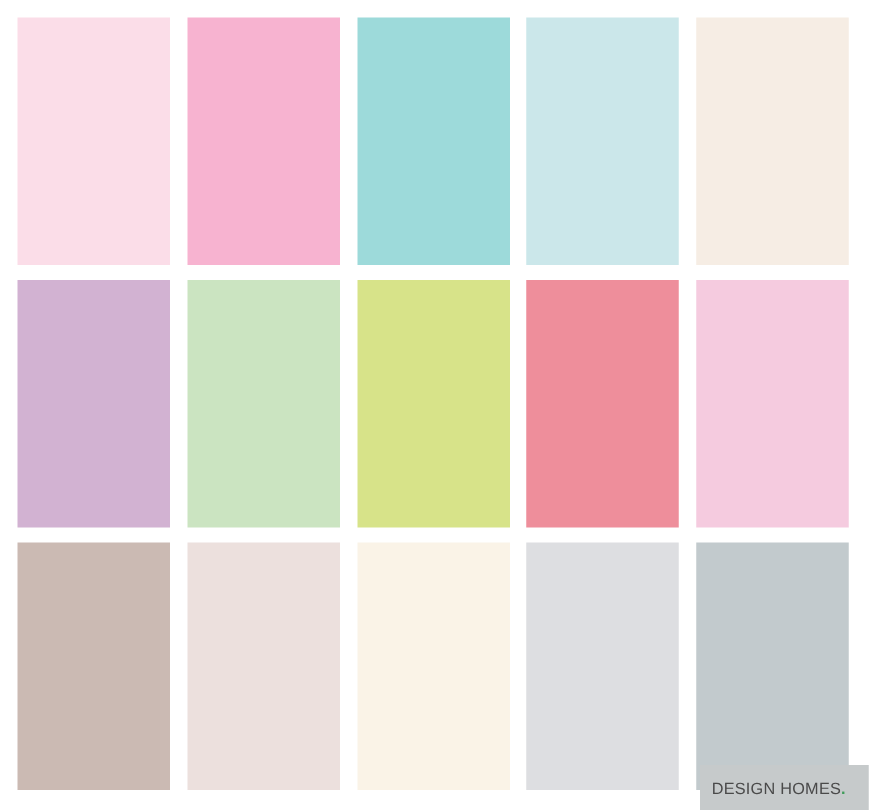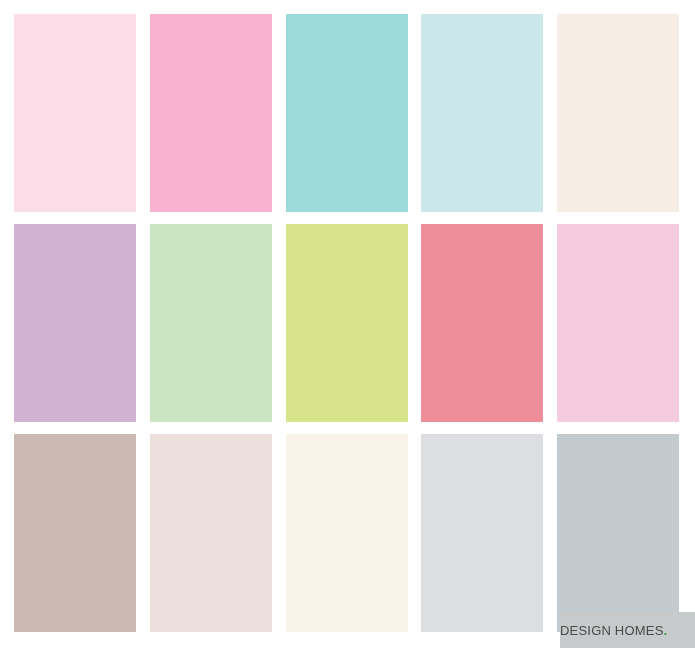--- a/index.html
+++ b/index.html
@@ -52,21 +52,21 @@
 
   #watermark-band {
     position: absolute;
     right: 0;
     bottom: 0;
     width: 135px;
     height: 36px;
     background: #c6cacb;
     display: flex;
     align-items: center;
-    justify-content: flex-start;
+    justify-content: center;
     box-sizing: border-box;
     padding-right: 9px;
   }
 
   #watermark-text {
     font-family: "Liberation Sans", sans-serif;
     font-size: 13px;
     letter-spacing: 0.2px;
     color: #4a4a4a;
     white-space: nowrap;

